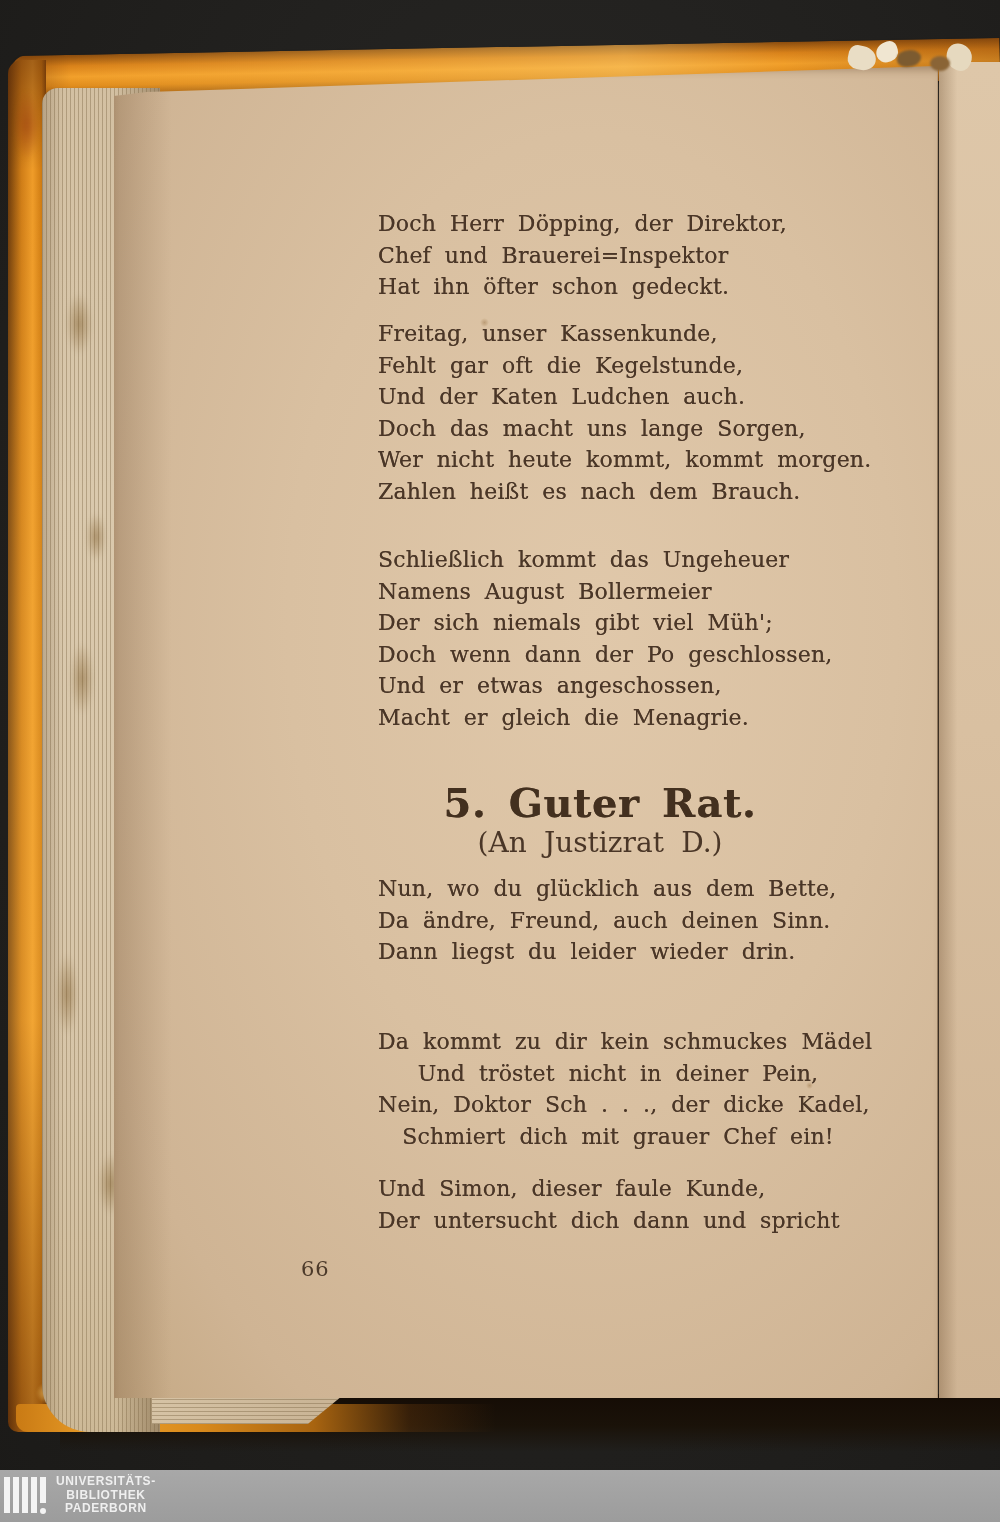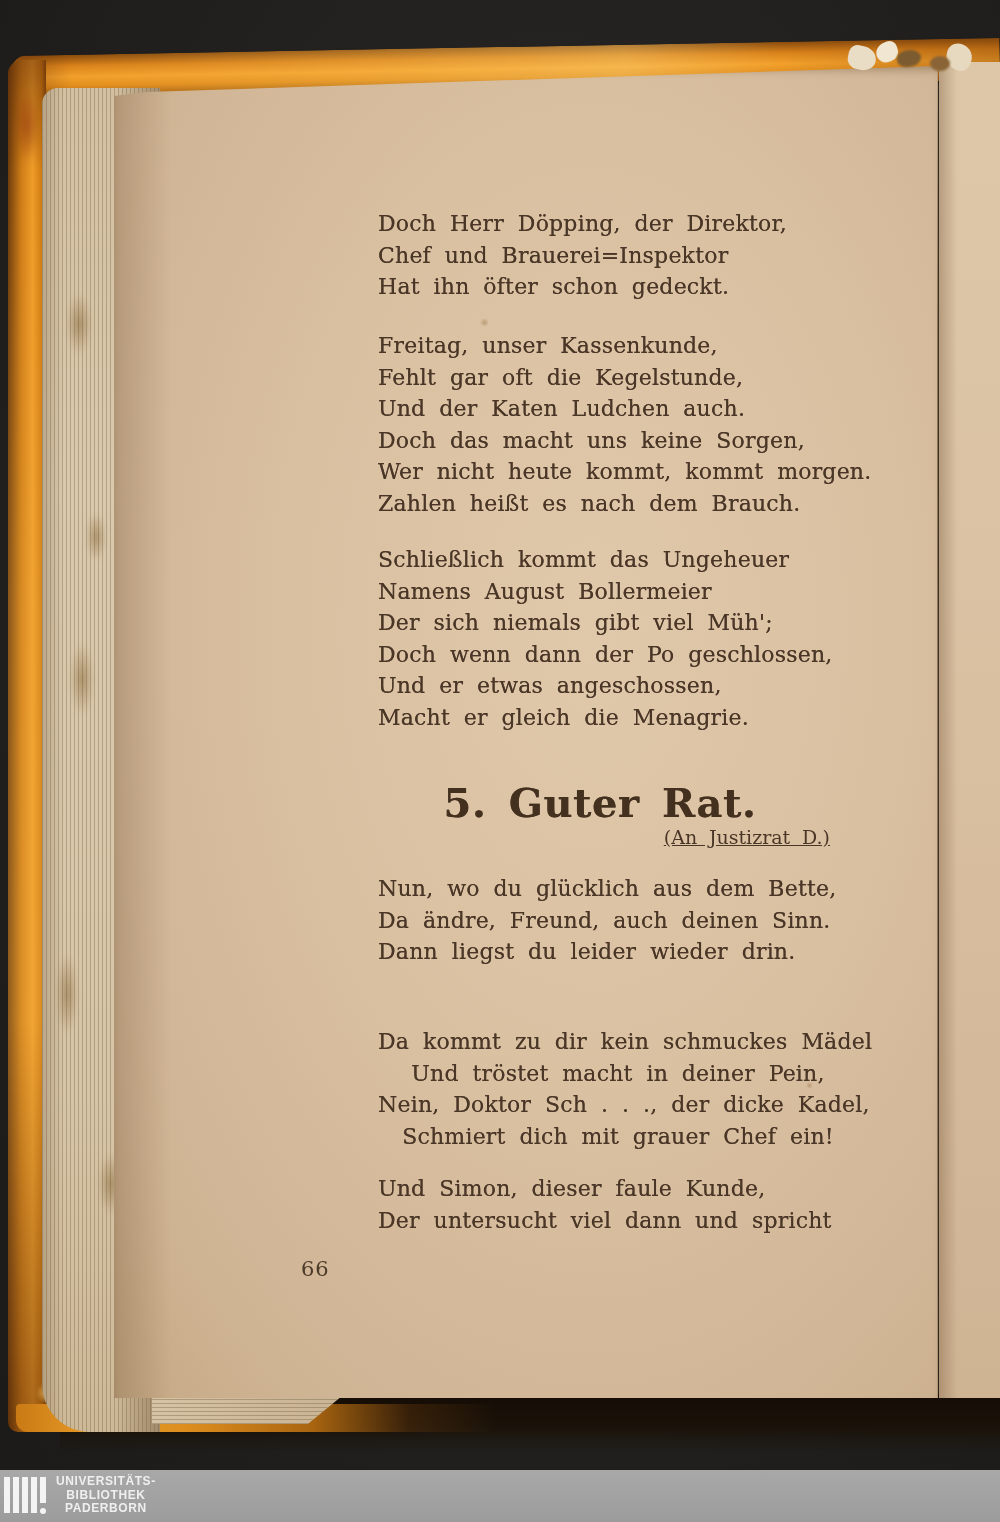--- a/index.html
+++ b/index.html
@@ -68,27 +68,27 @@
   .chip-b{left:876px;top:42px;width:22px;height:20px;background:#f0e6d1;border-radius:60% 40% 50% 50%;transform:rotate(-18deg);}
   .chip-c{left:897px;top:50px;width:24px;height:17px;background:#7c5b30;border-radius:55% 45% 60% 40%;filter:blur(1px);}
   .chip-d{left:946px;top:44px;width:26px;height:26px;background:#e6d9bf;border-radius:45% 55% 40% 60%;transform:rotate(22deg);}
   .chip-e{left:930px;top:56px;width:20px;height:15px;background:#8a6436;border-radius:50%;filter:blur(1px);}
 
   
   .text-layer{left:0;top:0;width:1000px;height:1522px;z-index:7;pointer-events:none;}
   .stanza{position:absolute;left:378px;width:480px;}
   .pl{font-size:22px;line-height:31.5px;color:#4a3627;word-spacing:.30em;letter-spacing:.2px;
     text-shadow:0 0 .4px rgba(74,54,39,.8);white-space:nowrap;}
-  .s0{top:208px;} .s1{top:330px;} .s2{top:544px;}
+  .s0{top:208px;} .s1{top:318px;} .s2{top:544px;}
   .s3{top:873px;} .s4{top:1026px;text-align:center;} .s5{top:1173px;}
   .heading{position:absolute;left:370px;top:779px;width:460px;text-align:center;
     font-size:40px;font-weight:bold;color:#43301f;letter-spacing:.5px;word-spacing:.2em;
     text-shadow:0 0 .5px rgba(67,48,31,.8);}
-  .subheading{position:absolute;left:370px;top:826px;width:460px;text-align:right;
-    font-size:19px;color:#4a3627;word-spacing:.3em;text-decoration:underline;}
+  .subheading{position:absolute;left:370px;top:826px;width:460px;text-align:center;
+    font-size:28px;color:#4a3627;word-spacing:.3em;}
   .page-number{position:absolute;left:301px;top:1257px;font-size:21px;color:#4c3a2a;letter-spacing:1px;}
 
   
   .footer-bar{left:0;top:1470px;width:1000px;height:52px;z-index:10;
     background:linear-gradient(180deg,#a8a8a8,#9c9c9c);text-align:center;}
   .logo-bar{position:absolute;top:7px;width:6px;height:36px;background:#f4f4f4;}
   .b1{left:4px;} .b2{left:13px;} .b3{left:22px;} .b4{left:31px;}
   .b5{left:40px;height:26px;}
   .logo-dot{position:absolute;left:40px;top:38px;width:6px;height:6px;border-radius:50%;background:#f4f4f4;}
   .footer-text{position:absolute;left:56px;top:5px;
@@ -136,21 +136,21 @@
     <div class="stanza s0">
       <div class="pl">Doch Herr Döpping, der Direktor,</div>
       <div class="pl">Chef und Brauerei=Inspektor</div>
       <div class="pl">Hat ihn öfter schon gedeckt.</div>
     </div>
 
     <div class="stanza s1">
       <div class="pl">Freitag, unser Kassenkunde,</div>
       <div class="pl">Fehlt gar oft die Kegelstunde,</div>
       <div class="pl">Und der Katen Ludchen auch.</div>
-      <div class="pl">Doch das macht uns keine Sorgen,</div>
+      <div class="pl">Doch das macht uns lange Sorgen,</div>
       <div class="pl">Wer nicht heute kommt, kommt morgen.</div>
       <div class="pl">Zahlen heißt es nach dem Brauch.</div>
     </div>
 
     <div class="stanza s2">
       <div class="pl">Schließlich kommt das Ungeheuer</div>
       <div class="pl">Namens August Bollermeier</div>
       <div class="pl">Der sich niemals gibt viel Müh';</div>
       <div class="pl">Doch wenn dann der Po geschlossen,</div>
       <div class="pl">Und er etwas angeschossen,</div>
@@ -161,28 +161,28 @@
     <div class="subheading">(An Justizrat D.)</div>
 
     <div class="stanza s3">
       <div class="pl">Nun, wo du glücklich aus dem Bette,</div>
       <div class="pl">Da ändre, Freund, auch deinen Sinn.</div>
       <div class="pl">Dann liegst du leider wieder drin.</div>
     </div>
 
     <div class="stanza s4">
       <div class="pl">Da kommt zu dir kein schmuckes Mädel</div>
-      <div class="pl">Und tröstet macht in deiner Pein,</div>
+      <div class="pl">Und tröstet nicht in deiner Pein,</div>
       <div class="pl">Nein, Doktor Sch . . ., der dicke Kadel,</div>
       <div class="pl">Schmiert dich mit grauer Chef ein!</div>
     </div>
 
     <div class="stanza s5">
       <div class="pl">Und Simon, dieser faule Kunde,</div>
-      <div class="pl">Der untersucht viel dann und spricht</div>
+      <div class="pl">Der untersucht dich dann und spricht</div>
     </div>
 
     <div class="page-number">66</div>
   </div>
 
   <div class="abs footer-bar">
     <div>
       <div class="logo-bar b1"></div>
       <div class="logo-bar b2"></div>
       <div class="logo-bar b3"></div>

